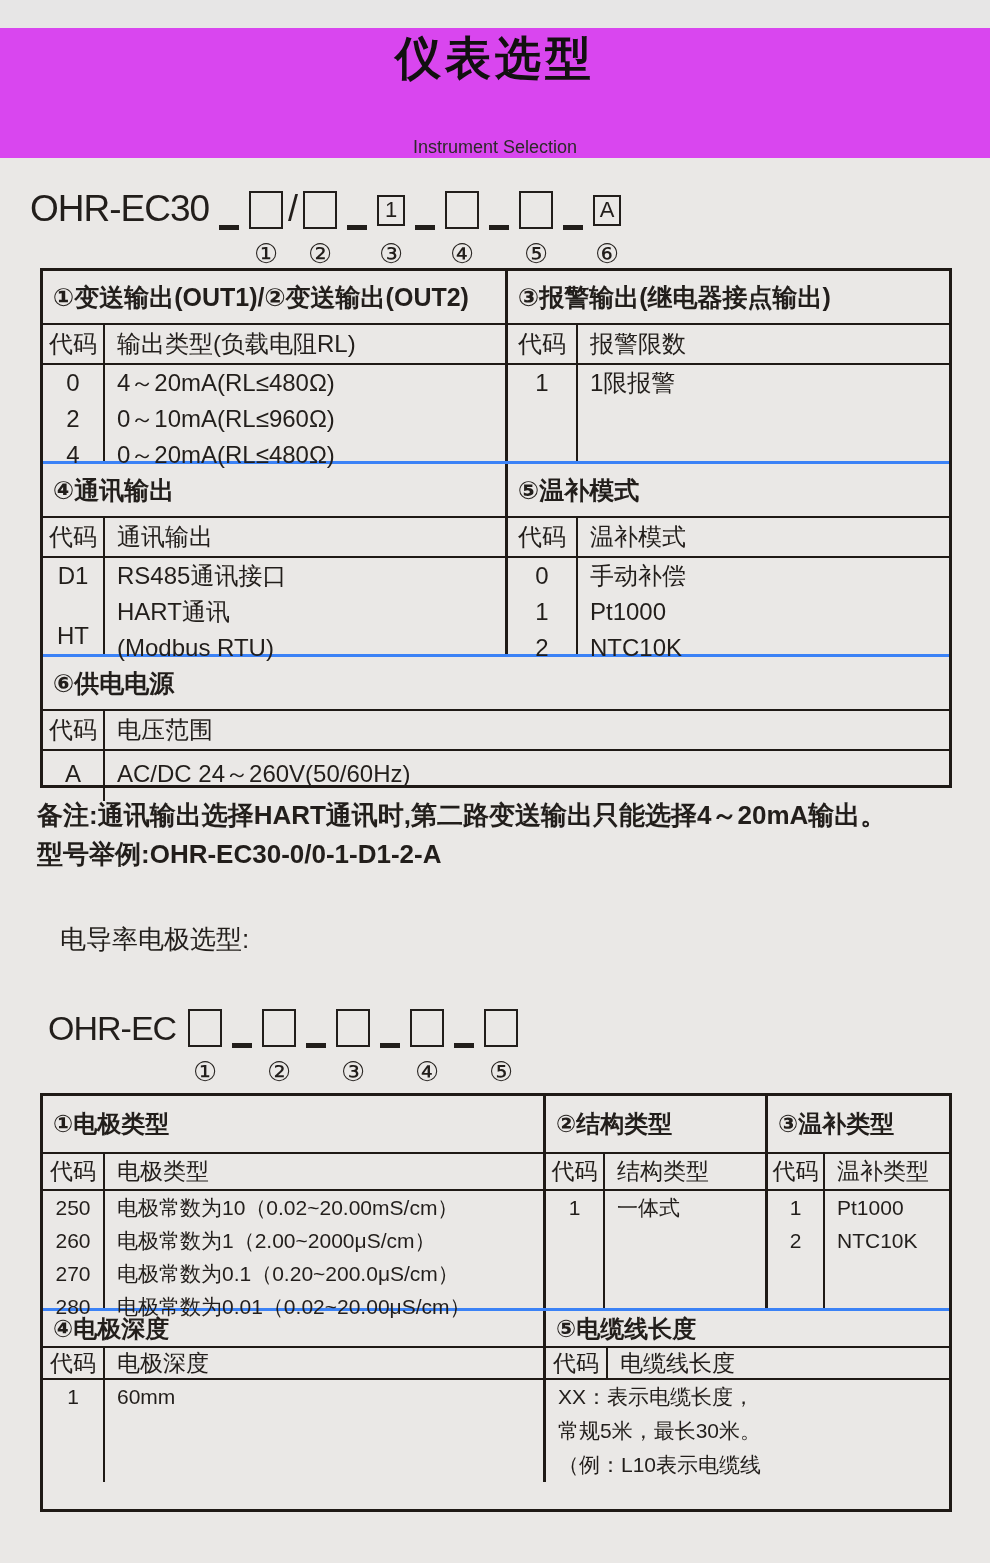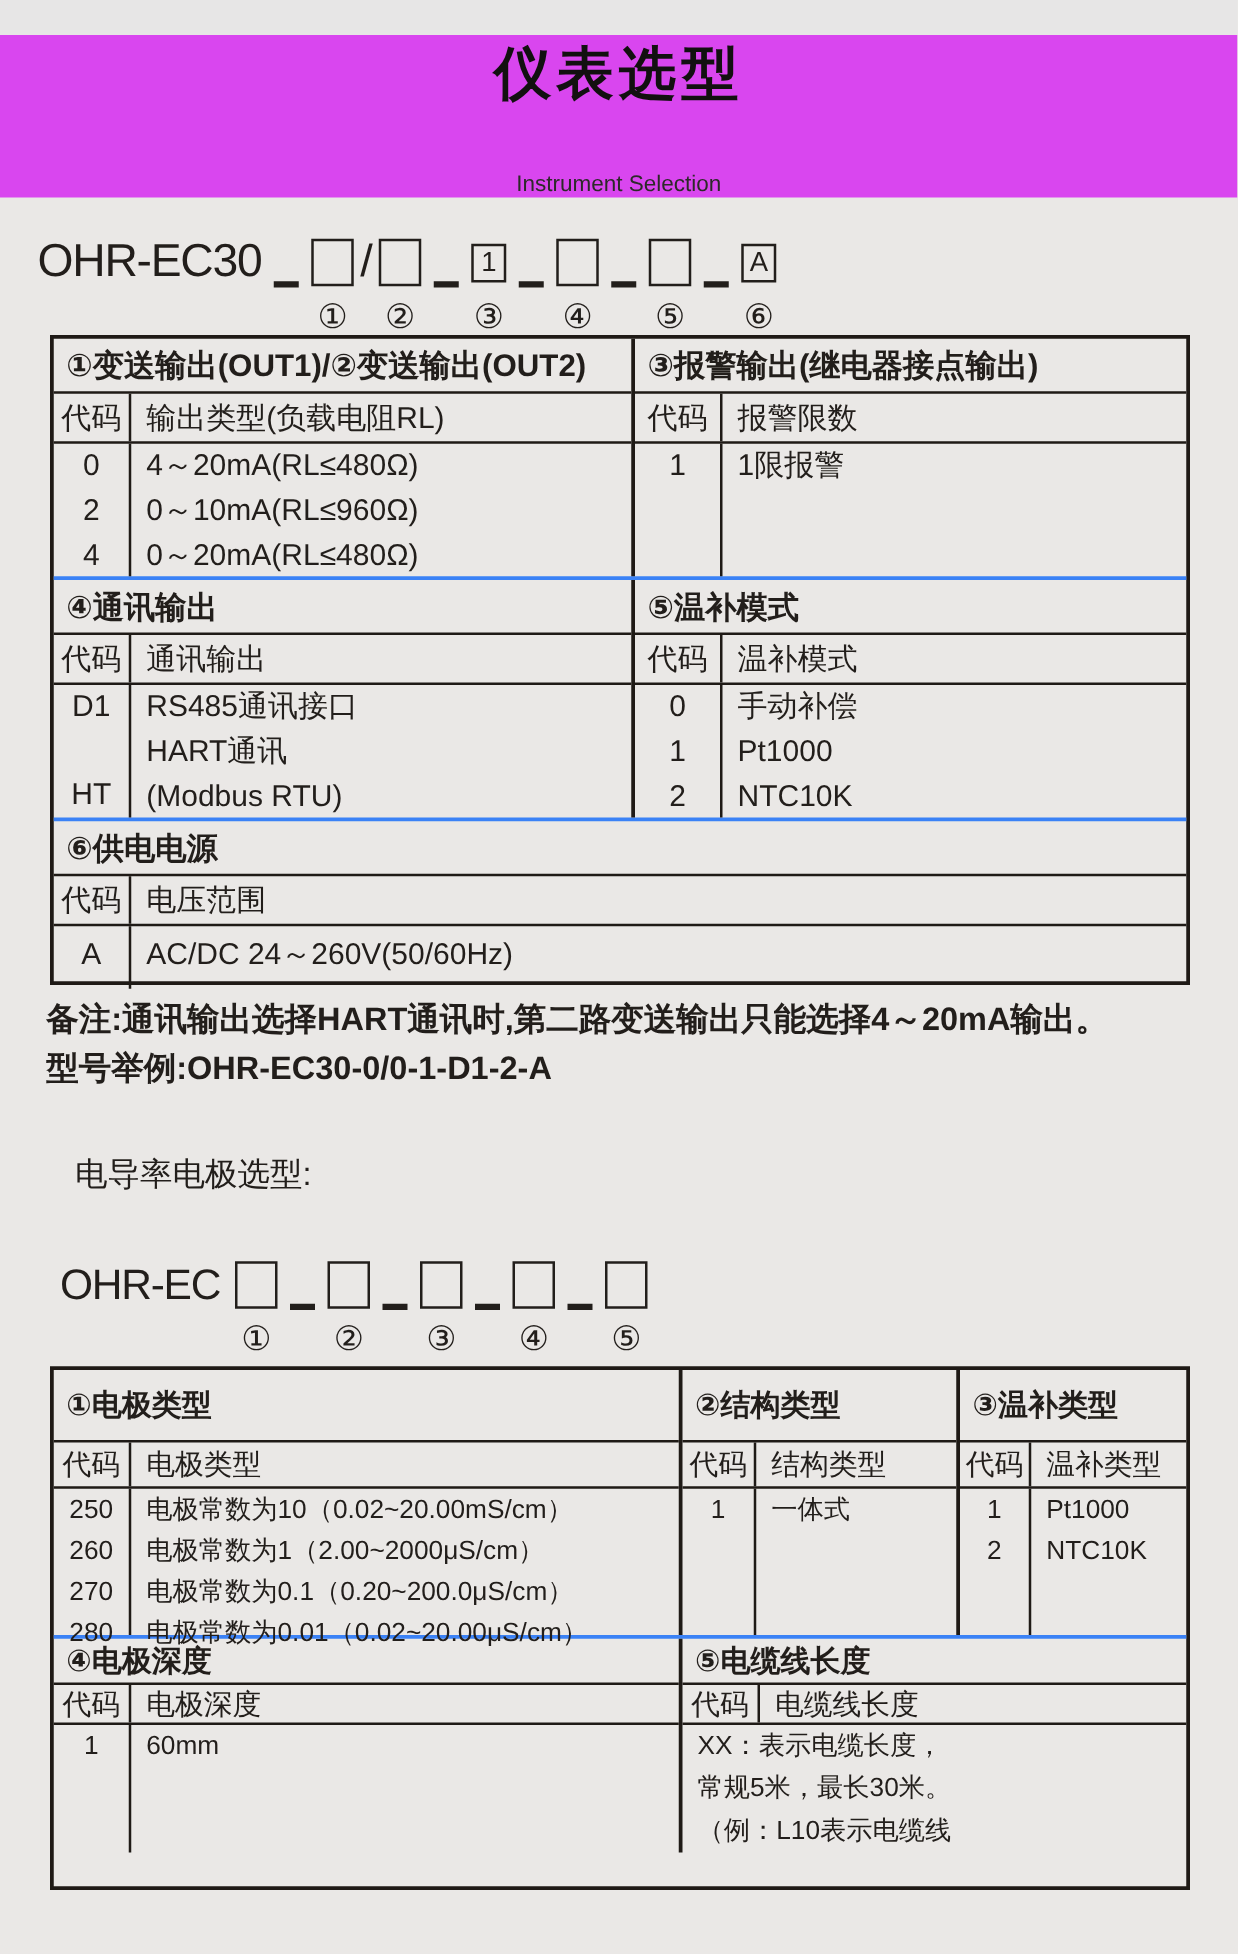--- a/index.html
+++ b/index.html
@@ -43,21 +43,21 @@
     box-sizing:border-box;flex-shrink:0}
   .label-h{padding-left:12px;display:flex;align-items:center;white-space:nowrap}
   .sec-body{display:flex;flex:1;min-height:0}
   .code-col{display:flex;flex-direction:column;align-items:center;border-right:2px solid #1f1a16;
     box-sizing:border-box;flex-shrink:0}
   .label-col{flex:1;display:flex;flex-direction:column;padding-left:12px;min-width:0}
   .w62{width:62px} .w70{width:70px} .w59{width:59px} .w57{width:57px}
 
   
   #table1{top:268px;height:520px}
-  #table1 .sec-title{height:44px;font-size:25px}
+  #table1 .sec-title{height:54px;font-size:25px}
   #table1 .colhdr{height:40px;font-size:24px}
   #table1 .v{height:36px;line-height:36px;font-size:24px;white-space:nowrap}
   #table1 .band{height:190px}
   #table1 .band3 .v{height:50px;line-height:46px}
   #table1 .secL{flex:0 0 462px} #table1 .secR{flex:1}
 
   
   #table2{top:1093px;height:419px}
   #table2 .sec-title{height:58px;font-size:24px}
   #table2 .colhdr{height:37px;font-size:23px}

